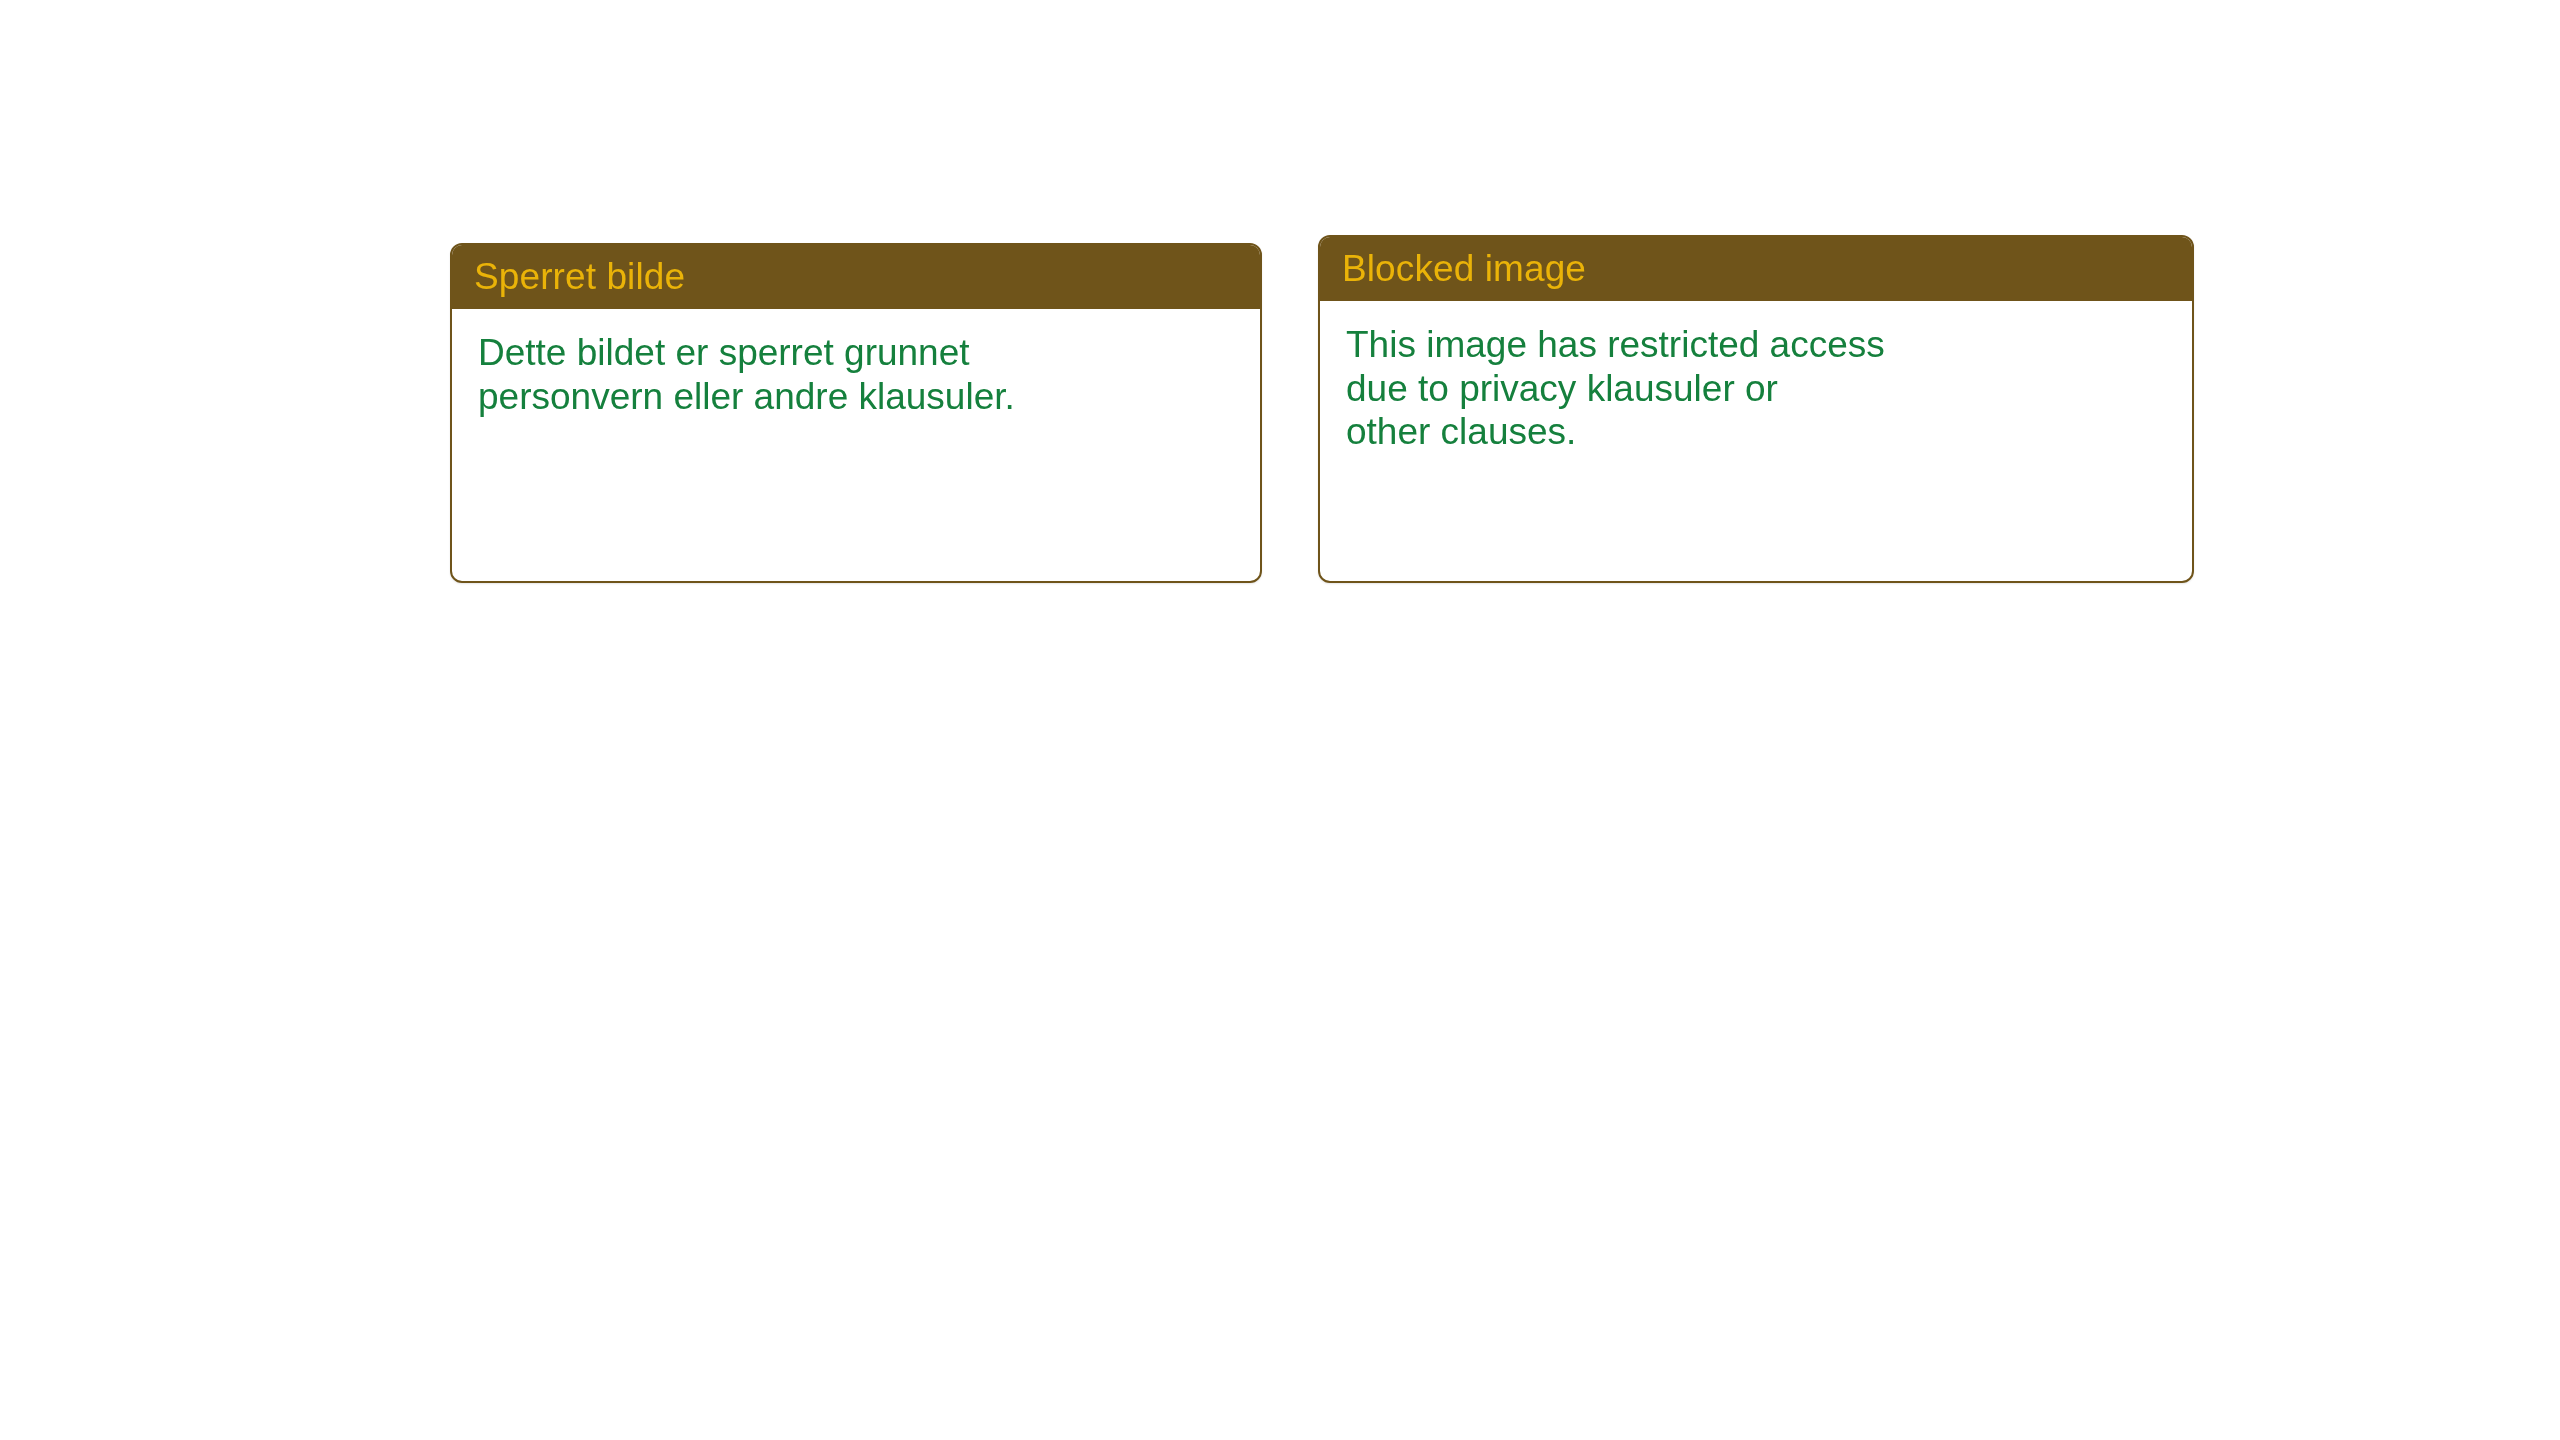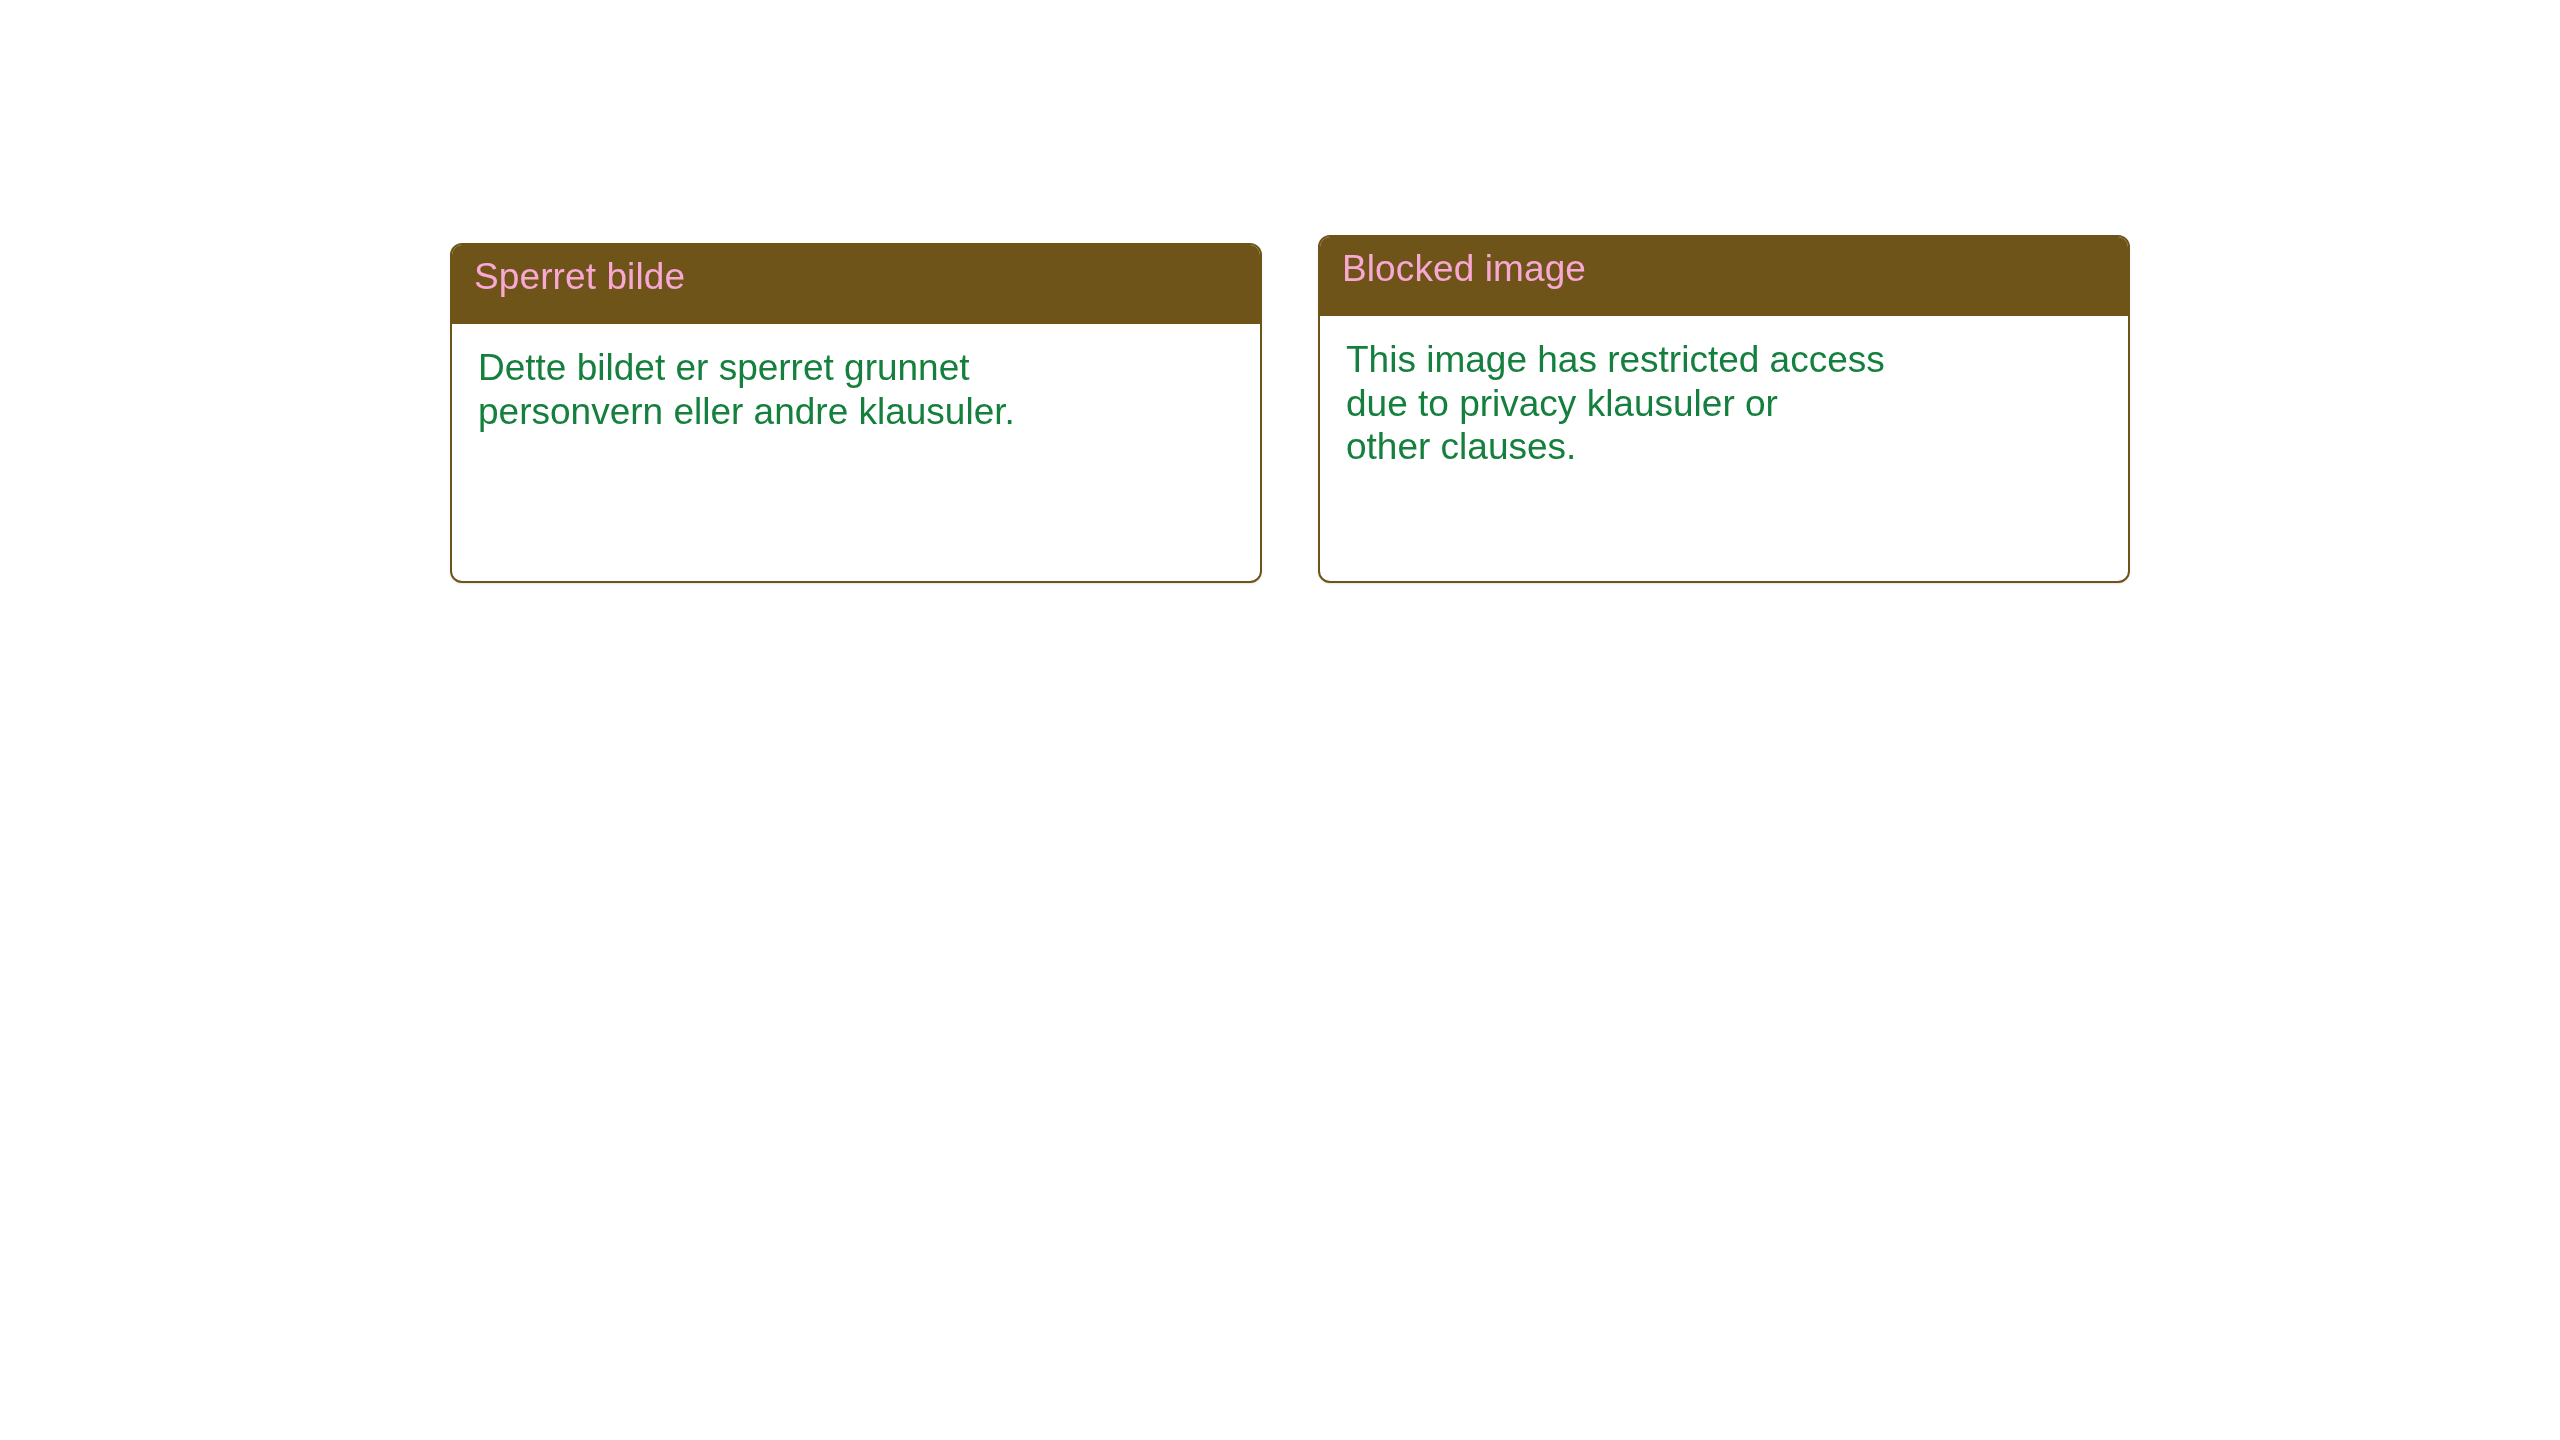--- a/index.html
+++ b/index.html
@@ -28,24 +28,24 @@
     background: #ffffff;
     border: 2px solid #6f541a;
     border-radius: 12px;
     overflow: hidden;
     box-shadow: 0 1px 2px rgba(0,0,0,0.10);
   }
 
   .card-header {
     box-sizing: border-box;
     background: #6f541a;
-    color: #f9a8d4;
+    color: #eab308;
     font-size: 37px;
     line-height: 1.0;
-    padding: 13px 0 29px 22px;
+    padding: 13px 0 14px 22px;
     letter-spacing: 0.1px;
     white-space: nowrap;
   }
 
   .card-body {
     box-sizing: border-box;
     color: #15803d;
     font-size: 37px;
     line-height: 1.18;
     padding: 22px 24px 0 26px;
@@ -57,21 +57,21 @@
     left: 450px;
     top: 243px;
     width: 812px;
     height: 340px;
   }
 
   
   #card-en {
     left: 1318px;
     top: 235px;
-    width: 812px;
+    width: 876px;
     height: 348px;
   }
 </style>
 </head>
 <body>
 
 <div id="stage">
 
   <div class="card" id="card-no">
     <div class="card-header">Sperret bilde</div>

